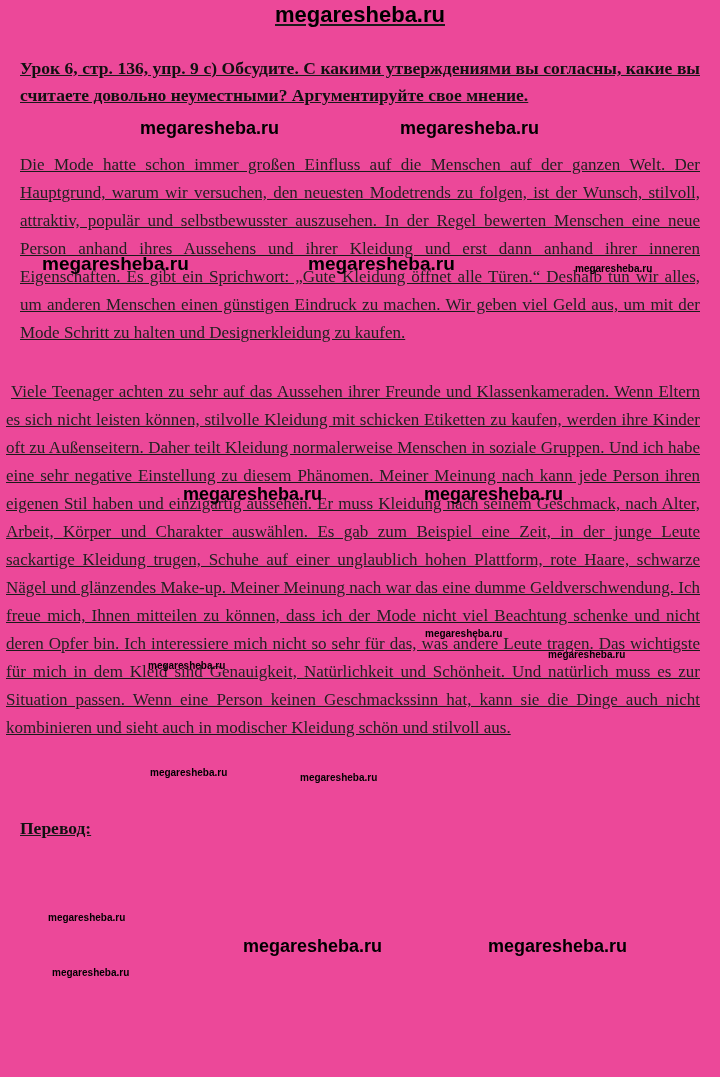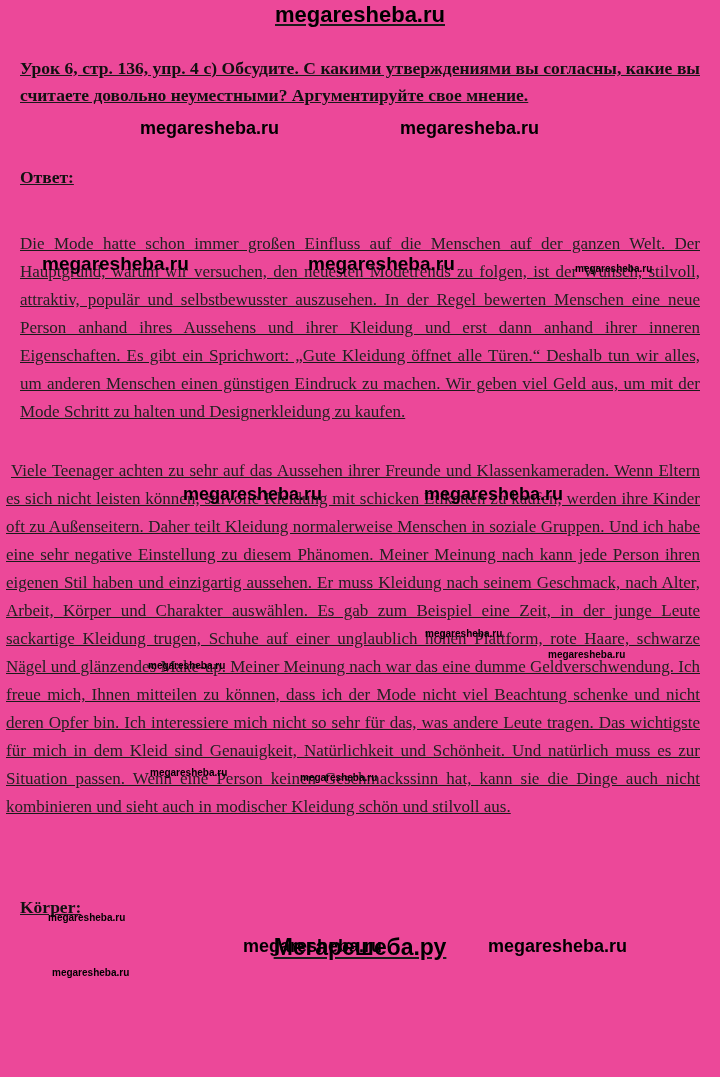--- a/index.html
+++ b/index.html
@@ -71,31 +71,29 @@
     color: #000000;
   }
 </style>
 </head>
 <body>
 
 <div class="page">
 
   <div class="wm wm-top">megaresheba.ru</div>
 
-  <div class="heading">Урок 6, стр. 136, упр. 4 c) Обсудите. С какими утверждениями вы согласны, какие вы считаете довольно неуместными? Аргументируйте свое мнение.</div>
+  <div class="heading">Урок 6, стр. 136, упр. 9 c) Обсудите. С какими утверждениями вы согласны, какие вы считаете довольно неуместными? Аргументируйте свое мнение.</div>
 
-  <div class="label">Ответ:</div>
 
   <div class="para para-1">Die Mode hatte schon immer großen Einfluss auf die Menschen auf der ganzen Welt. Der Hauptgrund, warum wir versuchen, den neuesten Modetrends zu folgen, ist der Wunsch, stilvoll, attraktiv, populär und selbstbewusster auszusehen. In der Regel bewerten Menschen eine neue Person anhand ihres Aussehens und ihrer Kleidung und erst dann anhand ihrer inneren Eigenschaften. Es gibt ein Sprichwort: „Gute Kleidung öffnet alle Türen.“ Deshalb tun wir alles, um anderen Menschen einen günstigen Eindruck zu machen. Wir geben viel Geld aus, um mit der Mode Schritt zu halten und Designerkleidung zu kaufen.</div>
 
   <div class="para para-2">Viele Teenager achten zu sehr auf das Aussehen ihrer Freunde und Klassenkameraden. Wenn Eltern es sich nicht leisten können, stilvolle Kleidung mit schicken Etiketten zu kaufen, werden ihre Kinder oft zu Außenseitern. Daher teilt Kleidung normalerweise Menschen in soziale Gruppen. Und ich habe eine sehr negative Einstellung zu diesem Phänomen. Meiner Meinung nach kann jede Person ihren eigenen Stil haben und einzigartig aussehen. Er muss Kleidung nach seinem Geschmack, nach Alter, Arbeit, Körper und Charakter auswählen. Es gab zum Beispiel eine Zeit, in der junge Leute sackartige Kleidung trugen, Schuhe auf einer unglaublich hohen Plattform, rote Haare, schwarze Nägel und glänzendes Make-up. Meiner Meinung nach war das eine dumme Geldverschwendung. Ich freue mich, Ihnen mitteilen zu können, dass ich der Mode nicht viel Beachtung schenke und nicht deren Opfer bin. Ich interessiere mich nicht so sehr für das, was andere Leute tragen. Das wichtigste für mich in dem Kleid sind Genauigkeit, Natürlichkeit und Schönheit. Und natürlich muss es zur Situation passen. Wenn eine Person keinen Geschmackssinn hat, kann sie die Dinge auch nicht kombinieren und sieht auch in modischer Kleidung schön und stilvoll aus.</div>
 
-  <div class="label label-translation">Körper:</div>
+  <div class="label label-translation">Перевод:</div>
 
-  <div class="footer-brand">Мегарешеба.ру</div>
 
   <span class="wm wm-abs wm-md" style="left:140px; top:118px;">megaresheba.ru</span>
   <span class="wm wm-abs wm-md" style="left:400px; top:118px;">megaresheba.ru</span>
 
   <span class="wm wm-abs wm-lg" style="left:42px;  top:253px;">megaresheba.ru</span>
   <span class="wm wm-abs wm-lg" style="left:308px; top:253px;">megaresheba.ru</span>
   <span class="wm wm-abs wm-sm" style="left:575px; top:263px;">megaresheba.ru</span>
 
   <span class="wm wm-abs wm-md" style="left:183px; top:484px;">megaresheba.ru</span>
   <span class="wm wm-abs wm-md" style="left:424px; top:484px;">megaresheba.ru</span>

